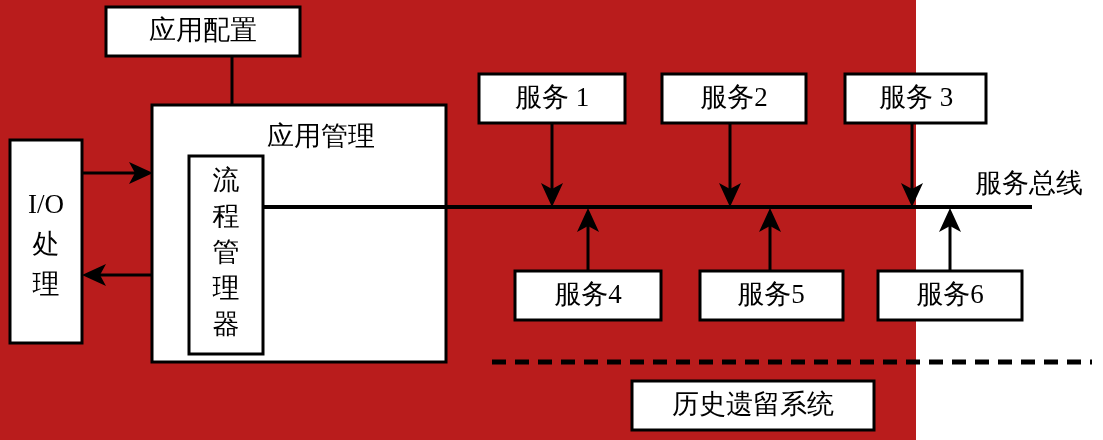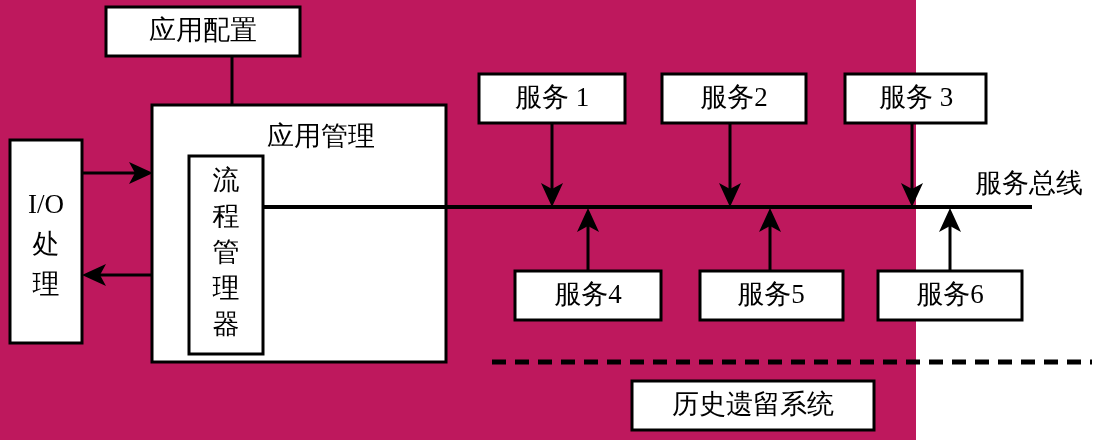--- a/index.html
+++ b/index.html
@@ -10,21 +10,21 @@
   body {
     width: 1103px;
     height: 440px;
     font-family: "Liberation Serif", "DejaVu Serif", serif;
     overflow: hidden;
   }
   #diagram-root {
     position: relative;
     width: 916px;
     height: 440px;
-    background: #be185d;
+    background: #b91c1c;
   }
   svg.diagram-canvas {
     position: absolute;
     top: 0;
     left: 0;
     width: 1103px;
     height: 440px;
     display: block;
   }
   .box-rect {

